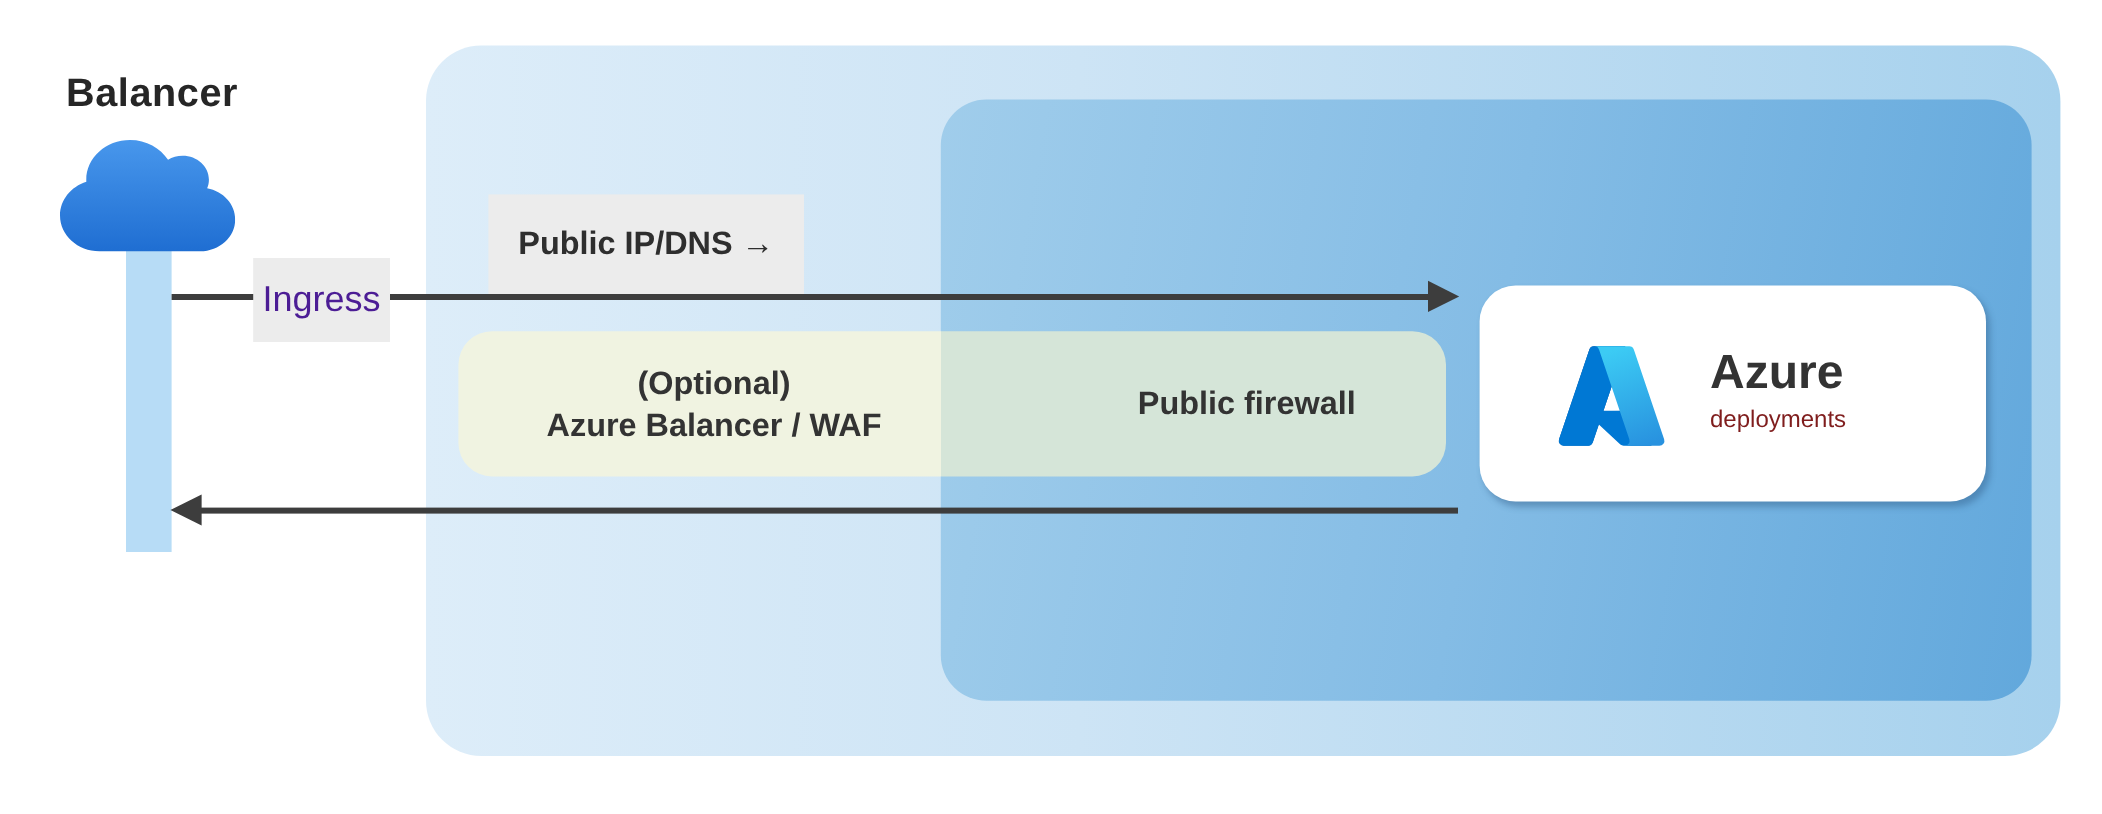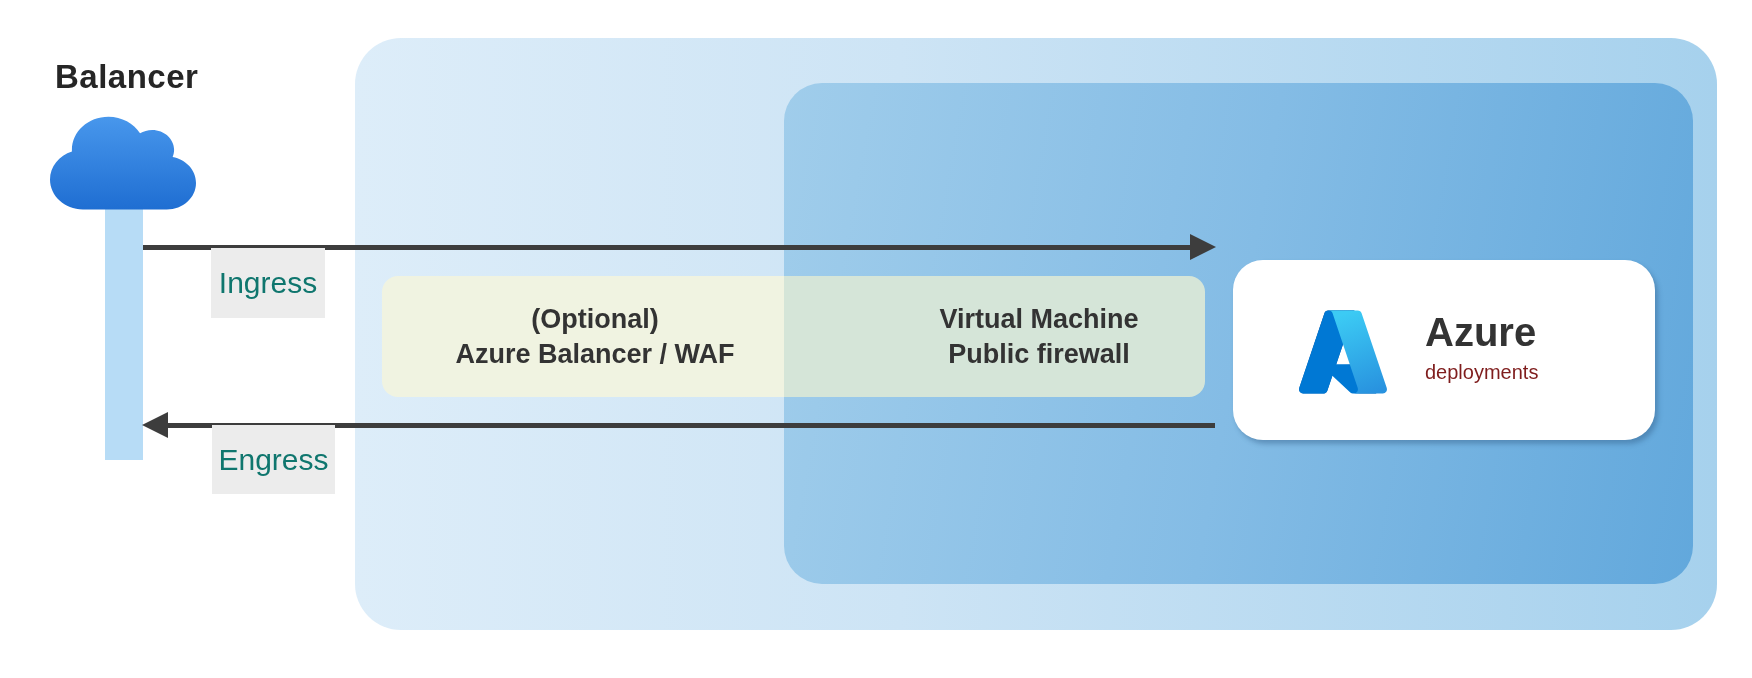--- a/index.html
+++ b/index.html
@@ -15,21 +15,21 @@
     background:linear-gradient(90deg,#ddedf9 0%,#cde4f5 40%,#a6d1ed 100%);
   }
   .inner-region {
     position:absolute; left:784px; top:83px; width:909px; height:501px;
     border-radius:38px;
     background:linear-gradient(100deg,#a0cdeb 0%,#84bce5 50%,#62a8dc 100%);
   }
   
   .band {
     position:absolute; left:382px; top:276px; width:823px; height:121px;
-    border-radius:16px;
+    border-radius:28px;
     background:linear-gradient(90deg,#f0f3e1 0px,#f0f3e1 402px,#d5e5d8 402px,#d5e5d8 100%);
   }
   .band-text {
     position:absolute; top:0; height:100%;
     display:flex; flex-direction:column; justify-content:center; align-items:center;
     font-weight:bold; font-size:27px; line-height:35px; color:#333333;
     text-align:center; white-space:nowrap;
   }
   .band-text.left  { left:12px;  width:402px; }
   .band-text.right { left:476px; width:362px; }
@@ -54,32 +54,32 @@
     border-left:26px solid #3d3d3d;
   }
   .arrowhead.left {
     left:142px; top:412px;
     border-top:13px solid transparent; border-bottom:13px solid transparent;
     border-right:26px solid #3d3d3d;
   }
   .label-box {
     position:absolute; background:#ececec;
     display:flex; align-items:center; justify-content:center;
-    font-size:30px; color:#0f766e;margin-top:33px;
+    font-size:30px; color:#4c1d95;
   }
   .label-box.ingress { left:211px; top:215px; width:114px; height:70px; }
   .label-box.egress  { left:212px; top:392px; width:123px; height:69px; }
   .publicip-box {
     position:absolute; left:407px; top:162px; width:263px; height:83px;
     background:#ececec; display:flex; align-items:center; justify-content:center;
     font-weight:bold; font-size:27px; color:#2e2e2e; white-space:nowrap;
   }
   
   .azure-card {
-    position:absolute; left:1233px; top:260px; width:422px; height:180px;
+    position:absolute; left:1233px; top:238px; width:422px; height:180px;
     background:#ffffff; border-radius:30px;
     box-shadow:3px 4px 5px rgba(52,96,138,0.45);
     display:flex; align-items:center;
   }
   .azure-logo { position:absolute; left:62px; top:44px; width:96px; height:96px; }
   .azure-card-text { position:absolute; left:192px; top:50px; }
   .azure-title { font-weight:bold; font-size:40px; color:#333333; line-height:44px; }
   .azure-subtitle { font-size:20px; color:#7f1d1d; line-height:36px; }
 </style>
 </head>
@@ -90,21 +90,20 @@
   <div class="outer-region"></div>
 
   <div class="inner-region"></div>
 
   <div class="band">
     <div class="band-text left">
       <span>(Optional)</span>
       <span>Azure Balancer / WAF</span>
     </div>
     <div class="band-text right">
-      <span>Virtual Machine</span>
       <span>Public firewall</span>
     </div>
   </div>
 
   <div class="net-bar"></div>
   <div class="internet-label">Balancer</div>
   <svg class="cloud-icon" viewBox="0 0 640 512" preserveAspectRatio="none">
     <defs>
       <linearGradient id="cloudGrad" x1="0" y1="0" x2="0" y2="1">
         <stop offset="0" stop-color="#4897ec"></stop>
@@ -113,26 +112,26 @@
     </defs>
     <path fill="url(#cloudGrad)" d="M0 336c0 79.5 64.5 144 144 144H512c70.7 0 128-57.3 128-128c0-61.9-44-113.6-102.4-125.4c4.1-10.7 6.4-22.4 6.4-34.6c0-53-43-96-96-96c-19.7 0-38.1 6-53.3 16.2C367 64.2 315.3 32 256 32C167.6 32 96 103.6 96 192c0 2.7 .1 5.4 .2 8.1C40.2 219.8 0 273.2 0 336z"></path>
   </svg>
 
   <div class="flow-line ingress-line"></div>
   <div class="arrowhead right"></div>
   <div class="label-box ingress">
     <span>Ingress</span>
   </div>
 
+  <div class="publicip-box">
+    <span>Public IP/DNS →</span>
+  </div>
 
   <div class="flow-line egress-line"></div>
   <div class="arrowhead left"></div>
-  <div class="label-box egress">
-    <span>Engress</span>
-  </div>
 
   <div class="azure-card">
     <svg class="azure-logo" viewBox="0 0 96 96">
       <defs>
         <linearGradient id="azG1" x1="-1032.172" x2="-1059.213" y1="145.312" y2="65.426" gradientTransform="matrix(1 0 0 -1 1075 158)" gradientUnits="userSpaceOnUse">
           <stop offset="0" stop-color="#114a8b"></stop>
             <stop offset="1" stop-color="#0669bc"></stop>
         </linearGradient>
         <linearGradient id="azG2" x1="-1023.725" x2="-1029.98" y1="108.083" y2="105.968" gradientTransform="matrix(1 0 0 -1 1075 158)" gradientUnits="userSpaceOnUse">
           <stop offset="0" stop-opacity=".3"></stop>

